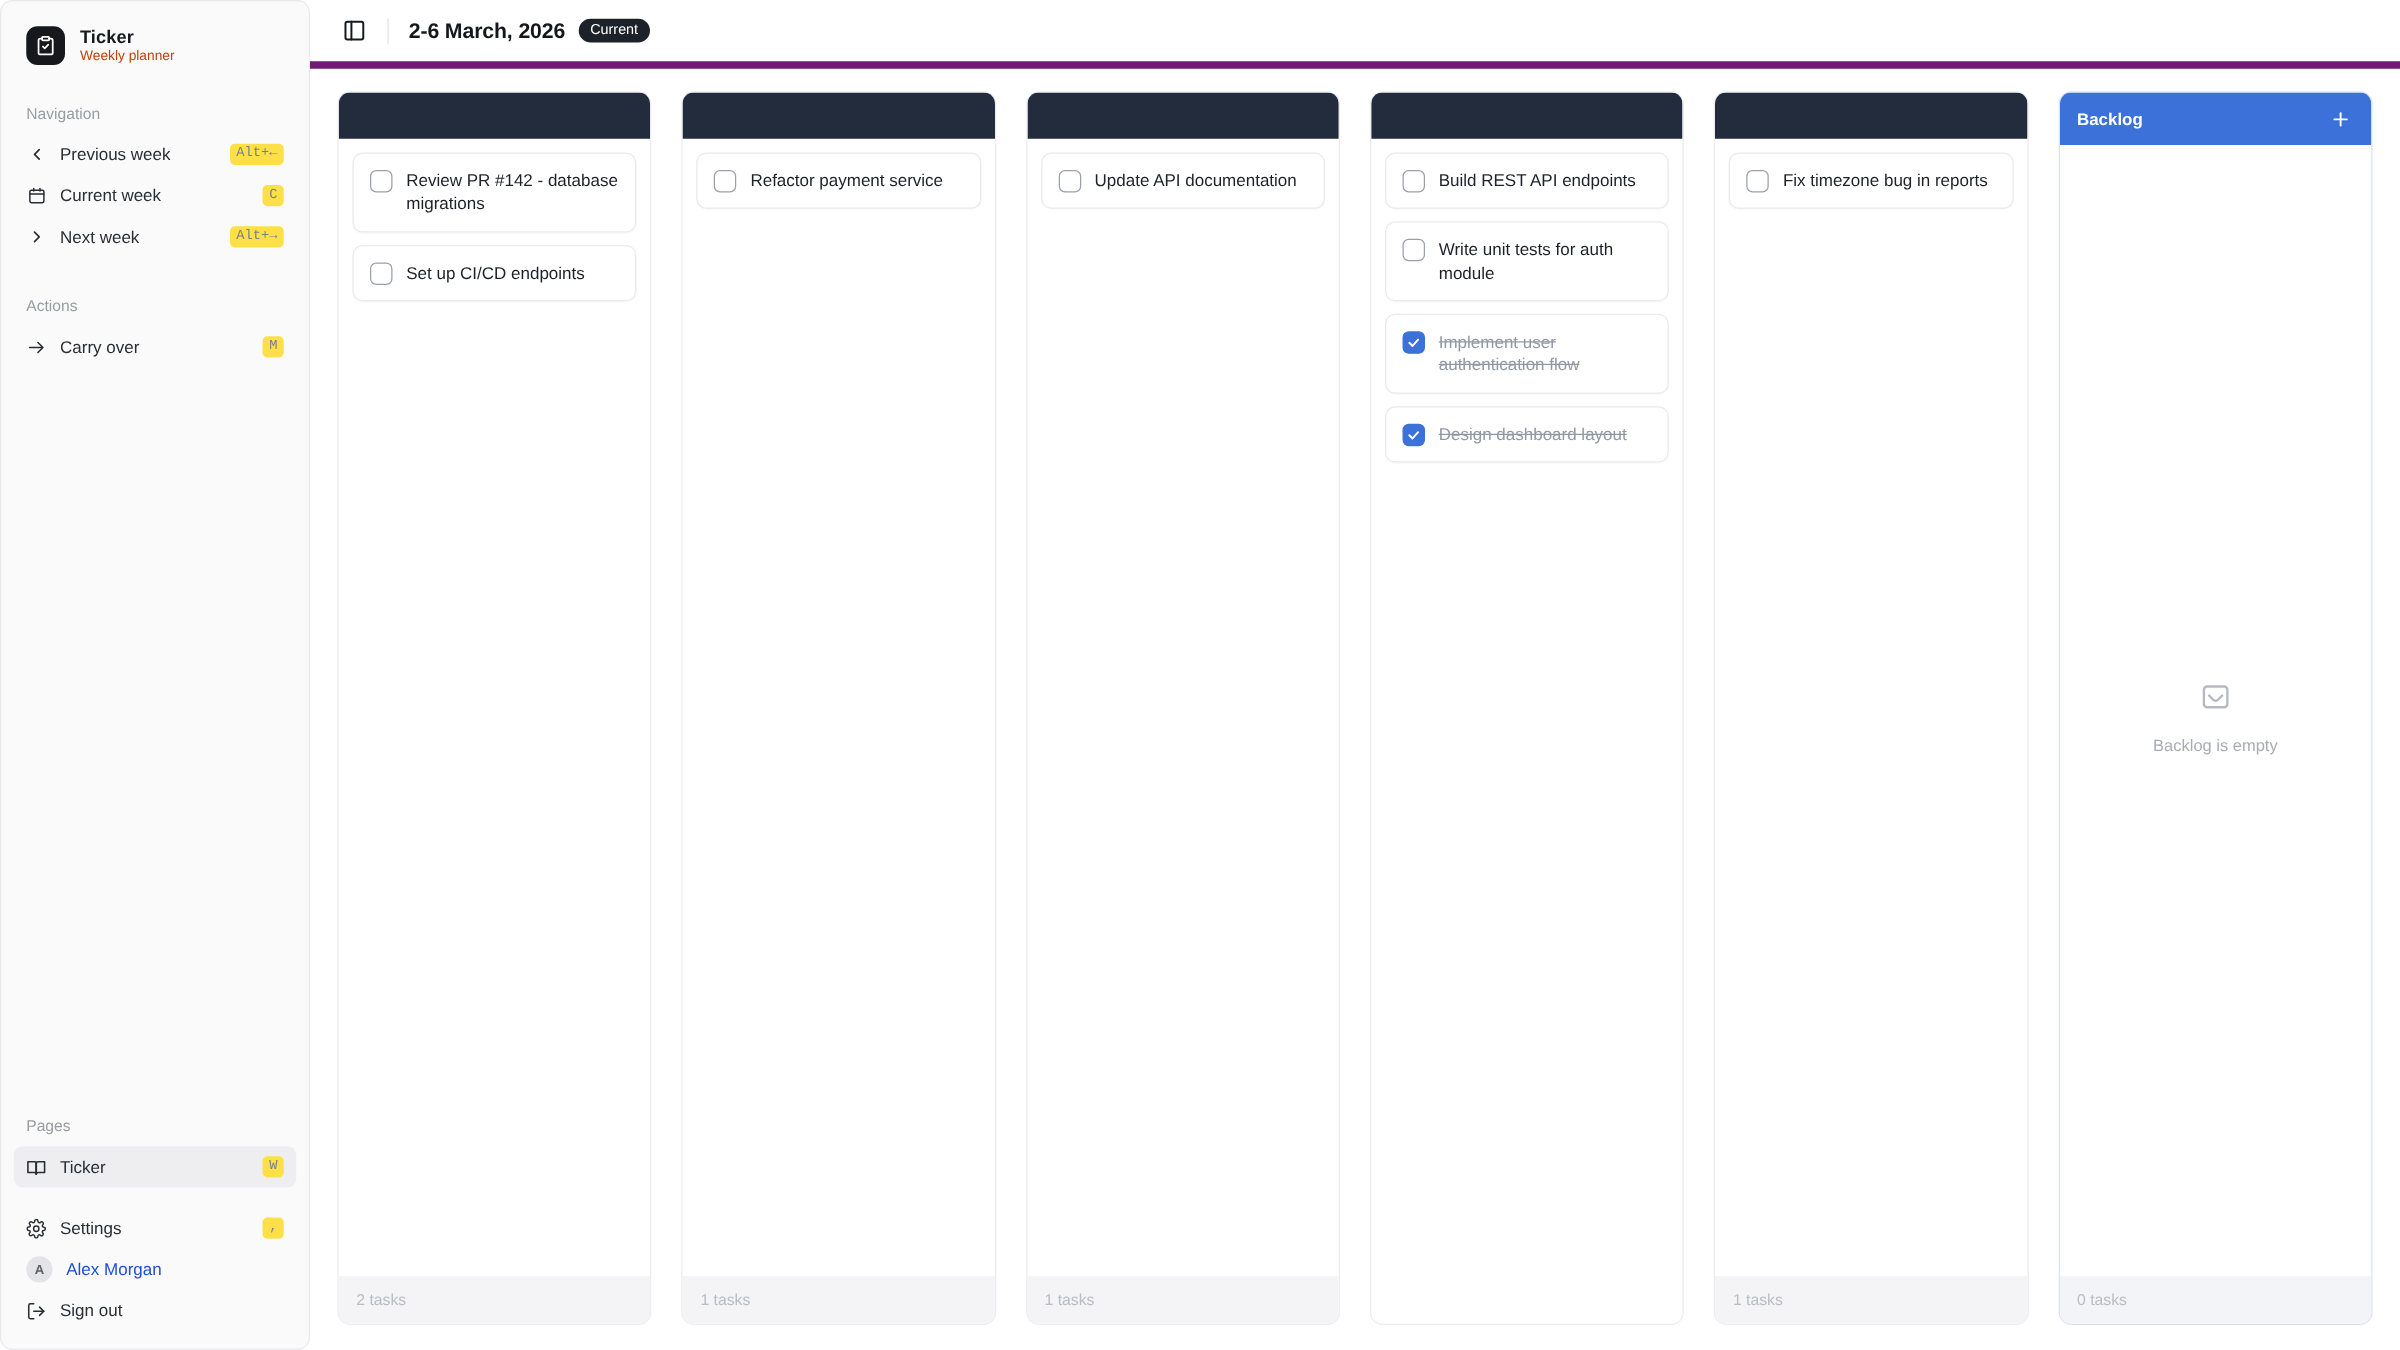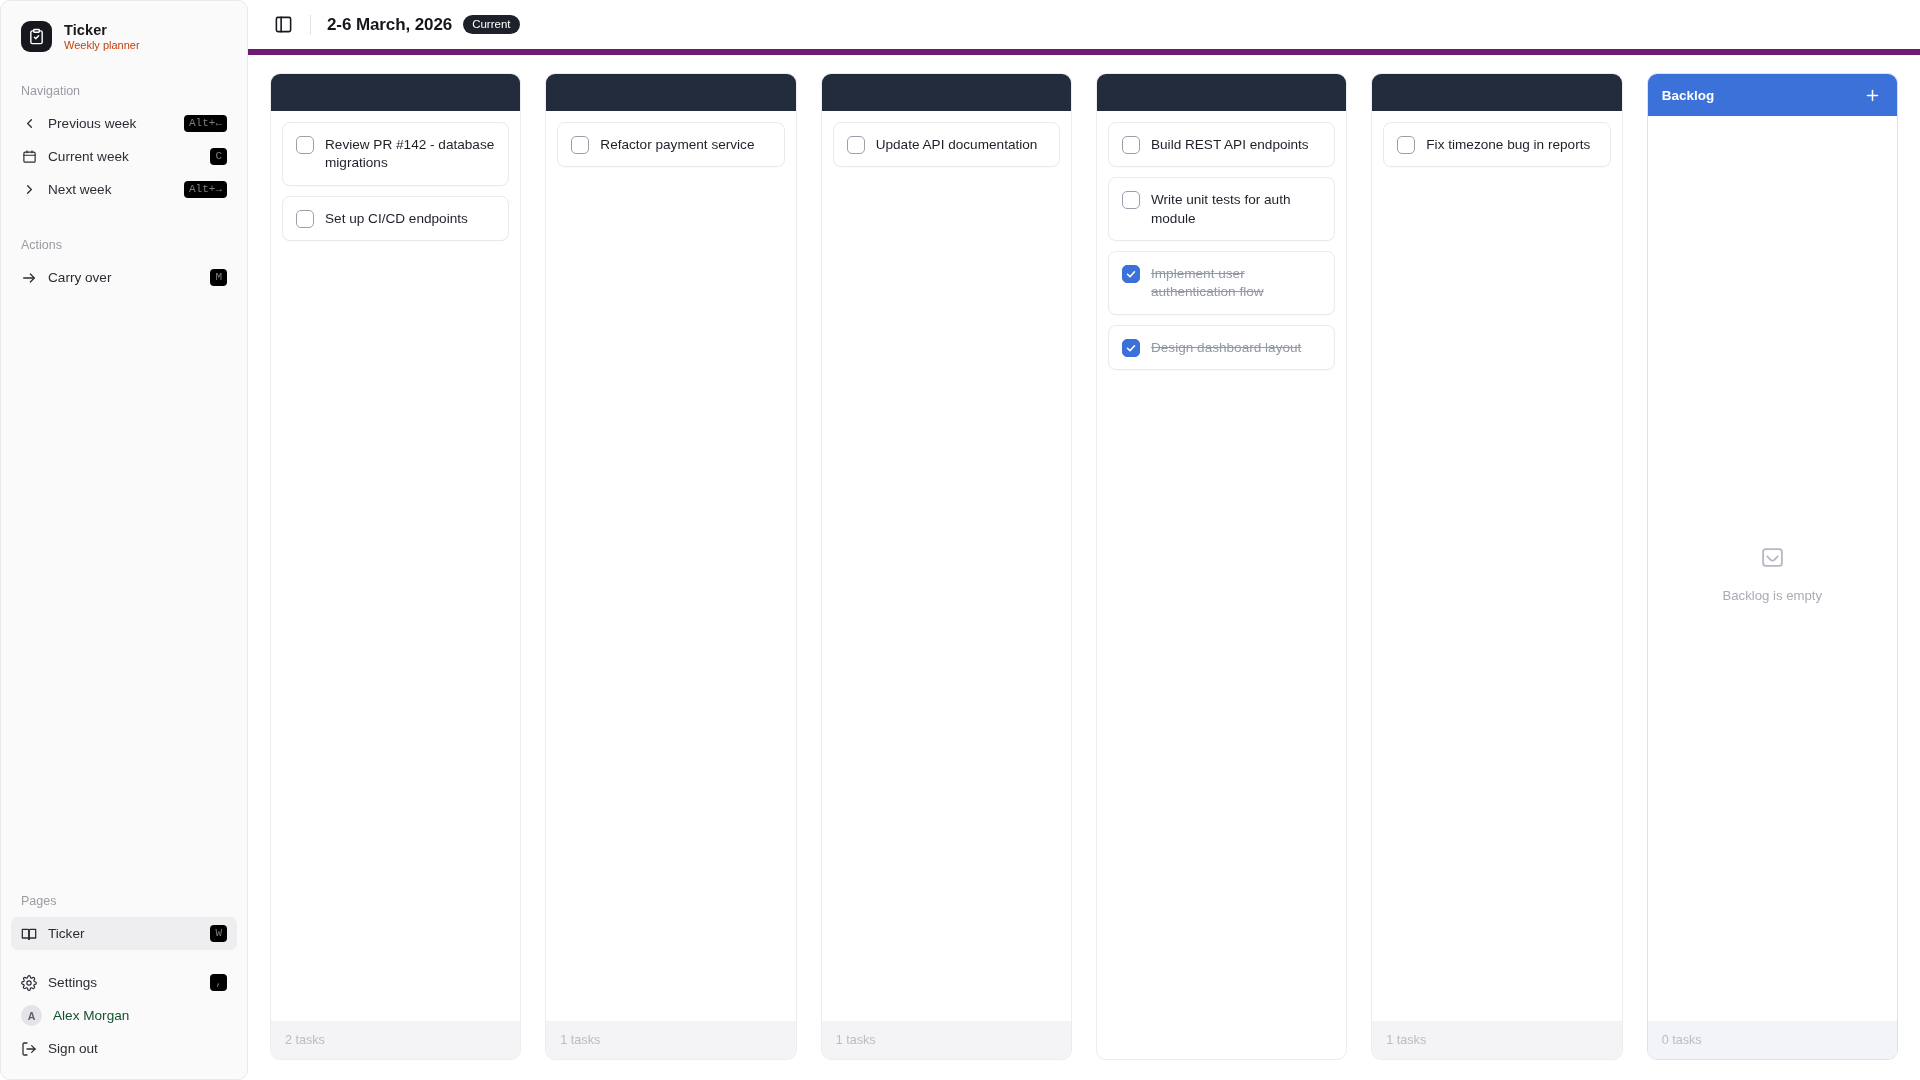--- a/index.html
+++ b/index.html
@@ -38,25 +38,25 @@
   }
   .nav-item {
     display: flex; align-items: center; gap: 11px;
     height: 33px; margin: 0 10px; padding: 0 10px;
     border-radius: 7px; cursor: pointer;
     color: #2a2d34; font-size: 13.6px;
   }
   .nav-item .ico { width: 16px; height: 16px; display: flex; align-items: center; justify-content: center; flex: 0 0 16px; color: #2a2d34; }
   .nav-item .lbl { flex: 1 1 auto; white-space: nowrap; }
   .nav-item.active { background: #eeeef0; }
-  .nav-item.muted .lbl { color: #14532d; }
+  .nav-item.muted .lbl { color: #1d4ed8; }
   .kbd {
     font-family: "Liberation Mono", monospace;
     font-size: 11px; color: #7d7f86;
-    background: #000000; border-radius: 4px;
+    background: #fde047; border-radius: 4px;
     padding: 2px 5px; line-height: 1.1;
   }
   .sidebar-bottom { margin-top: auto; padding-bottom: 14px; }
   .avatar {
     width: 21px; height: 21px; border-radius: 50%;
     background: #e4e4e7; color: #5d6068;
     font-size: 10.5px; display: flex; align-items: center; justify-content: center;
     flex: 0 0 21px; font-weight: bold;
   }
 

